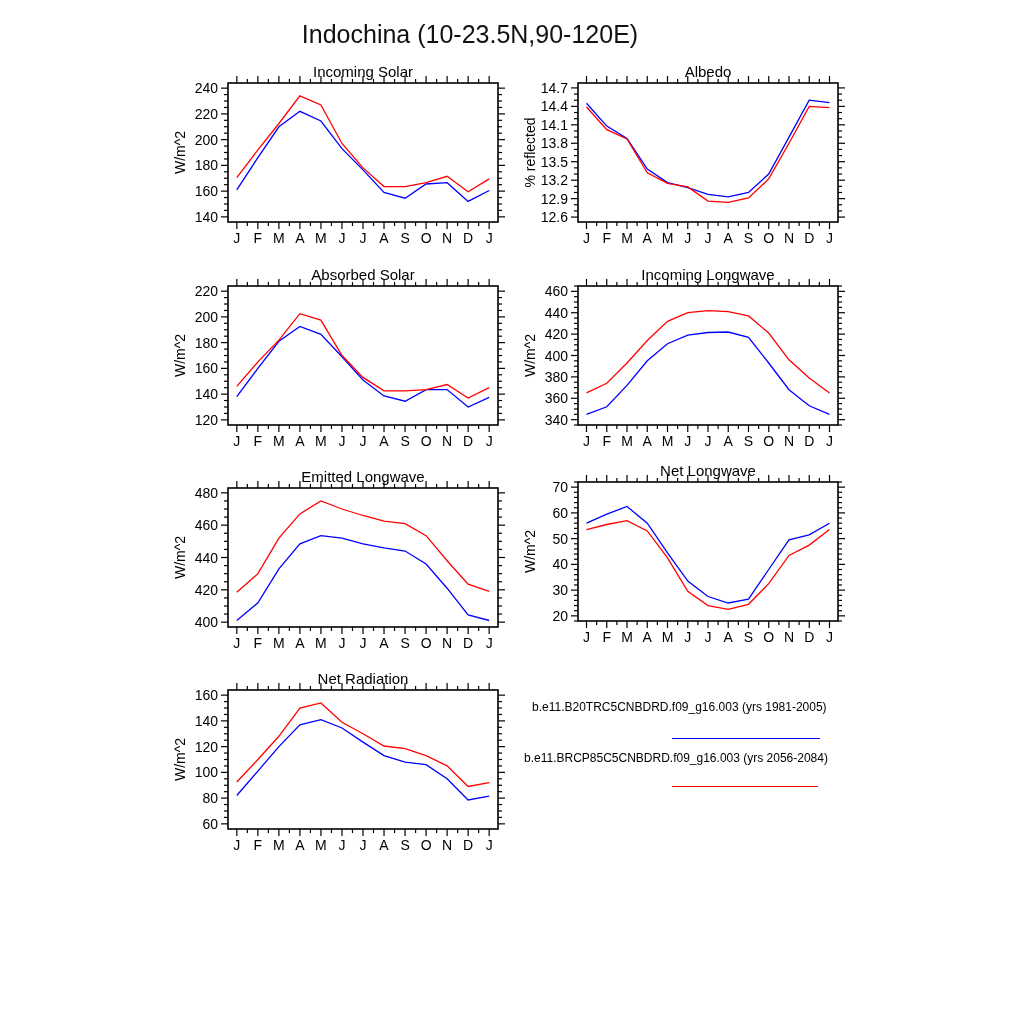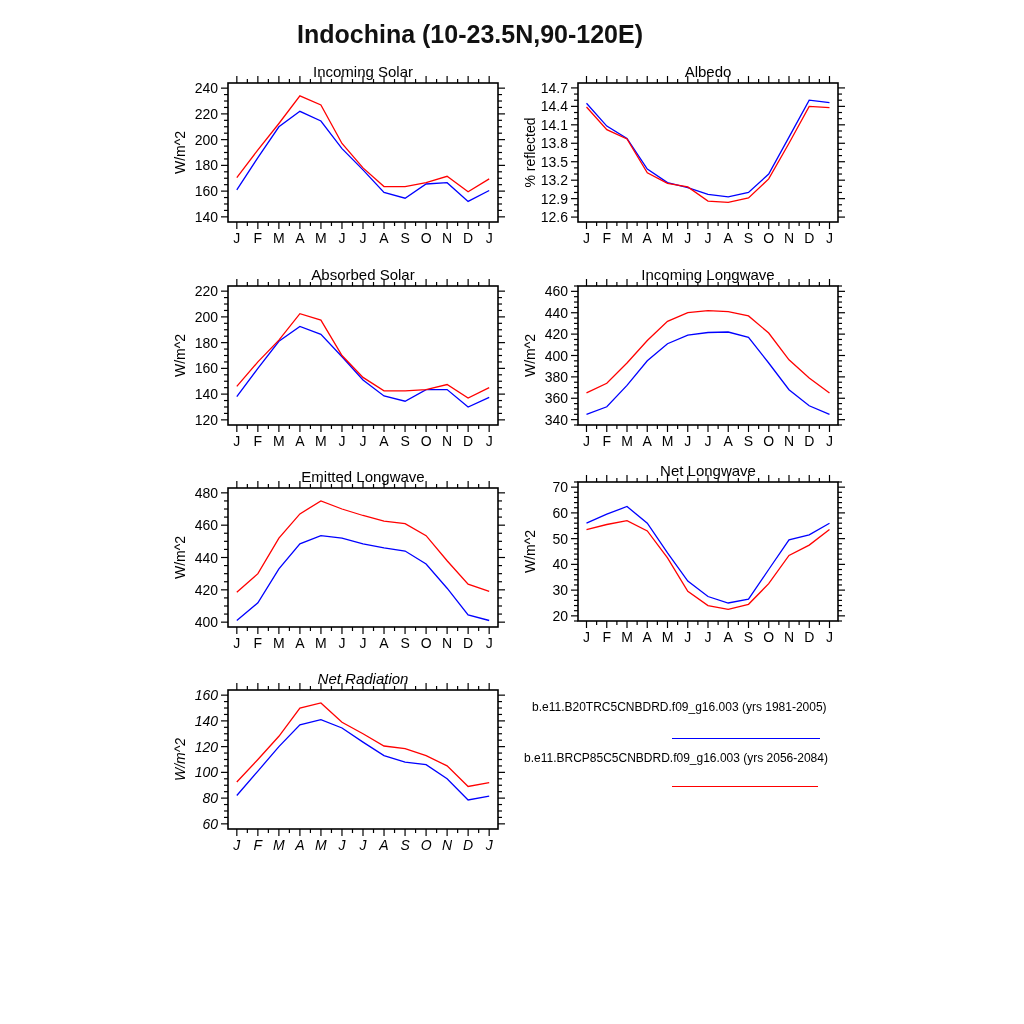--- a/index.html
+++ b/index.html
@@ -1,19 +1,19 @@
 <!DOCTYPE html>
 <html><head>
 <meta charset="utf-8">
 <style>
   html,body{margin:0;padding:0;background:#ffffff;}
   #canvas{position:relative;width:1024px;height:1024px;background:#ffffff;
           font-family:"Liberation Sans",sans-serif;color:#000;overflow:hidden;}
   #main-title{position:absolute;top:20px;left:0;width:940px;text-align:center;
-              font-size:25px;color:#111;font-weight:bold;}
+              font-size:25px;color:#111;}
   .chart-panel{position:absolute;}
   .chart-panel svg{display:block;}
   svg text{font-family:"Liberation Sans",sans-serif;fill:#000;}
   #legend{position:absolute;left:520px;top:692px;width:486px;height:110px;}
   .legend-label{position:absolute;font-size:12px;white-space:nowrap;}
   #legend-label-1{left:12px;top:8px;}
   #legend-label-2{left:4px;top:59px;}
   .legend-line{position:absolute;height:1px;}
   #legend-line-1{left:152px;top:46px;width:148px;}
   #legend-line-2{left:152px;top:94px;width:146px;}
@@ -771,21 +771,21 @@
           <line x1="328" y1="37.44444444444444" x2="332" y2="37.44444444444444" stroke="#000" stroke-width="1.2"></line>
           <line x1="68" y1="32.2962962962963" x2="64" y2="32.2962962962963" stroke="#000" stroke-width="1.2"></line>
           <line x1="328" y1="32.2962962962963" x2="332" y2="32.2962962962963" stroke="#000" stroke-width="1.2"></line>
           <line x1="68" y1="22" x2="64" y2="22" stroke="#000" stroke-width="1.2"></line>
           <line x1="328" y1="22" x2="332" y2="22" stroke="#000" stroke-width="1.2"></line>
           <polyline points="76.5,63.2 96.8,54.2 117.0,46.5 137.3,63.2 157.5,92.8 177.8,121.1 198.0,136.5 218.2,143.0 238.5,139.1 258.7,109.5 279.0,79.9 299.2,74.8 319.5,63.2" fill="none" stroke="#0000ff" stroke-width="1.3"></polyline>
           <polyline points="76.5,69.6 96.8,64.5 117.0,60.6 137.3,70.9 157.5,97.9 177.8,131.4 198.0,145.6 218.2,149.4 238.5,144.3 258.7,123.7 279.0,95.4 299.2,85.1 319.5,69.6" fill="none" stroke="#ff0000" stroke-width="1.3"></polyline>
         </g>
       </svg>
     </div>
-  <div class="chart-panel" style="left:160px;top:668px;font-style:italic;">
+  <div class="chart-panel" style="left:160px;top:668px;">
       <svg width="355" height="200" viewBox="0 0 355 200">
         <g>
           <rect x="68" y="22" width="270" height="139" fill="none" stroke="#000" stroke-width="1.6"></rect>
           <text x="203" y="16" text-anchor="middle" font-size="15">Net Radiation</text>
           <text x="25" y="91.5" text-anchor="middle" font-size="14" transform="rotate(-90 25 91.5)">W/m^2</text>
           <line x1="76.83177570093459" y1="22" x2="76.83177570093459" y2="15" stroke="#000" stroke-width="1.2"></line>
           <line x1="76.83177570093459" y1="161" x2="76.83177570093459" y2="168" stroke="#000" stroke-width="1.2"></line>
           <text x="76.83177570093459" y="182" text-anchor="middle" font-size="14">J</text>
           <line x1="87.34579439252337" y1="22" x2="87.34579439252337" y2="18" stroke="#000" stroke-width="1.2"></line>
           <line x1="87.34579439252337" y1="161" x2="87.34579439252337" y2="165" stroke="#000" stroke-width="1.2"></line>

